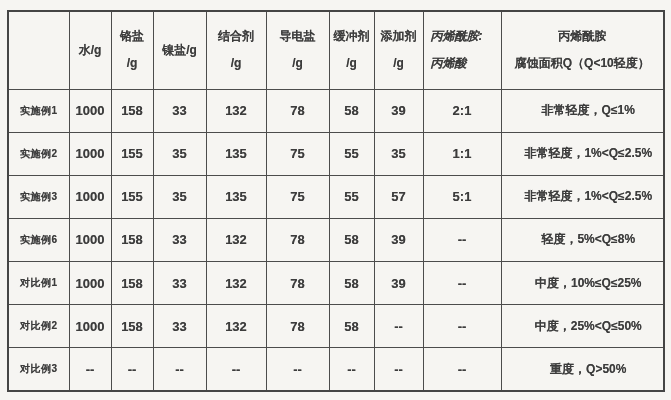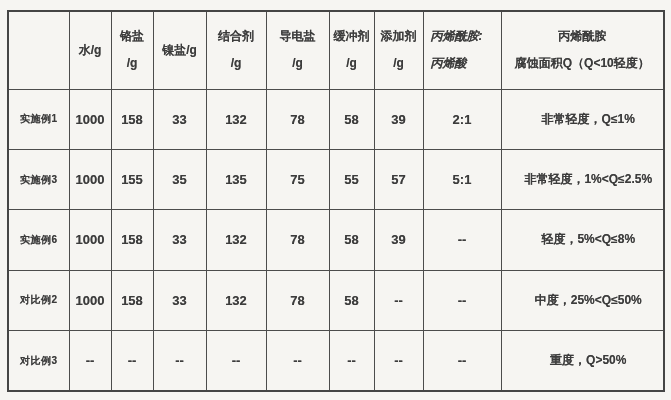--- a/index.html
+++ b/index.html
@@ -133,20 +133,32 @@
           <td class="num">158</td>
           <td class="num">33</td>
           <td class="num">132</td>
           <td class="num">78</td>
           <td class="num">58</td>
           <td class="num">39</td>
           <td class="num">2:1</td>
           <td class="result">非常轻度，Q≤1%</td>
         </tr>
         <tr>
+          <th class="rowlabel">实施例2</th>
+          <td class="num">1000</td>
+          <td class="num">155</td>
+          <td class="num">35</td>
+          <td class="num">135</td>
+          <td class="num">75</td>
+          <td class="num">55</td>
+          <td class="num">35</td>
+          <td class="num">1:1</td>
+          <td class="result">非常轻度，1%&lt;Q≤2.5%</td>
+        </tr>
+        <tr>
           <th class="rowlabel">实施例3</th>
           <td class="num">1000</td>
           <td class="num">155</td>
           <td class="num">35</td>
           <td class="num">135</td>
           <td class="num">75</td>
           <td class="num">55</td>
           <td class="num">57</td>
           <td class="num">5:1</td>
           <td class="result">非常轻度，1%&lt;Q≤2.5%</td>
@@ -157,20 +169,32 @@
           <td class="num">158</td>
           <td class="num">33</td>
           <td class="num">132</td>
           <td class="num">78</td>
           <td class="num">58</td>
           <td class="num">39</td>
           <td class="num">--</td>
           <td class="result">轻度，5%&lt;Q≤8%</td>
         </tr>
         <tr>
+          <th class="rowlabel">对比例1</th>
+          <td class="num">1000</td>
+          <td class="num">158</td>
+          <td class="num">33</td>
+          <td class="num">132</td>
+          <td class="num">78</td>
+          <td class="num">58</td>
+          <td class="num">39</td>
+          <td class="num">--</td>
+          <td class="result">中度，10%≤Q≤25%</td>
+        </tr>
+        <tr>
           <th class="rowlabel">对比例2</th>
           <td class="num">1000</td>
           <td class="num">158</td>
           <td class="num">33</td>
           <td class="num">132</td>
           <td class="num">78</td>
           <td class="num">58</td>
           <td class="num">--</td>
           <td class="num">--</td>
           <td class="result">中度，25%&lt;Q≤50%</td>

